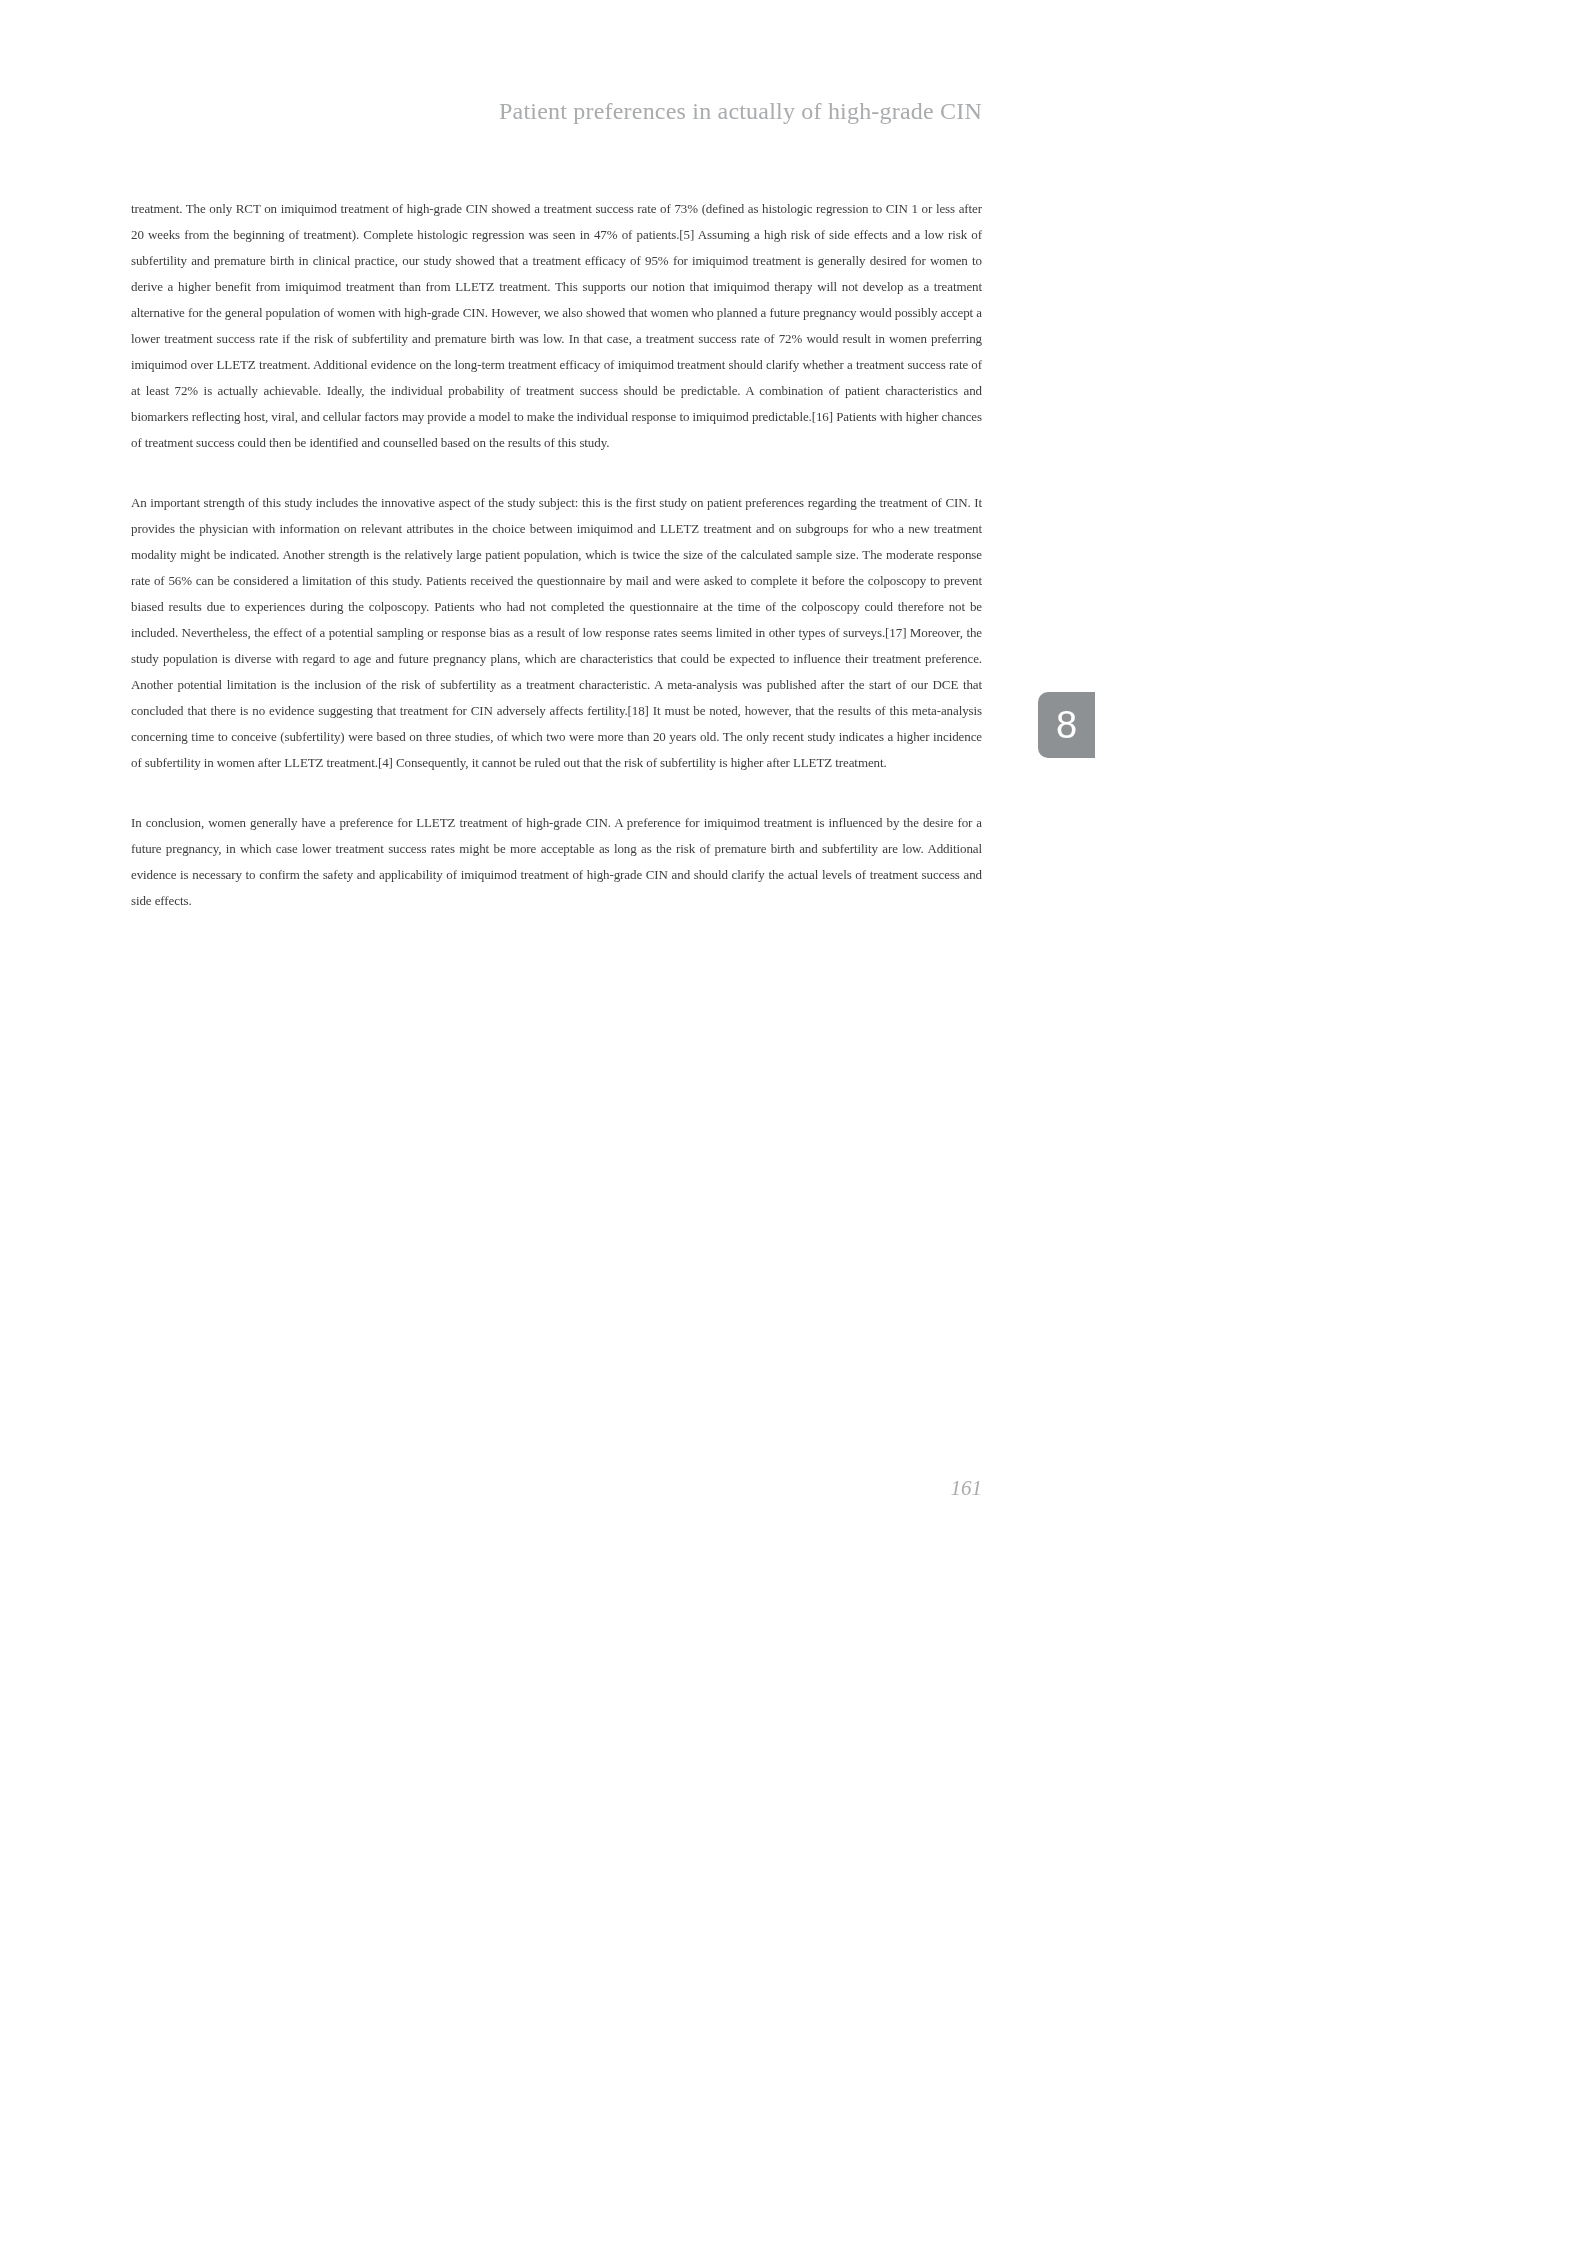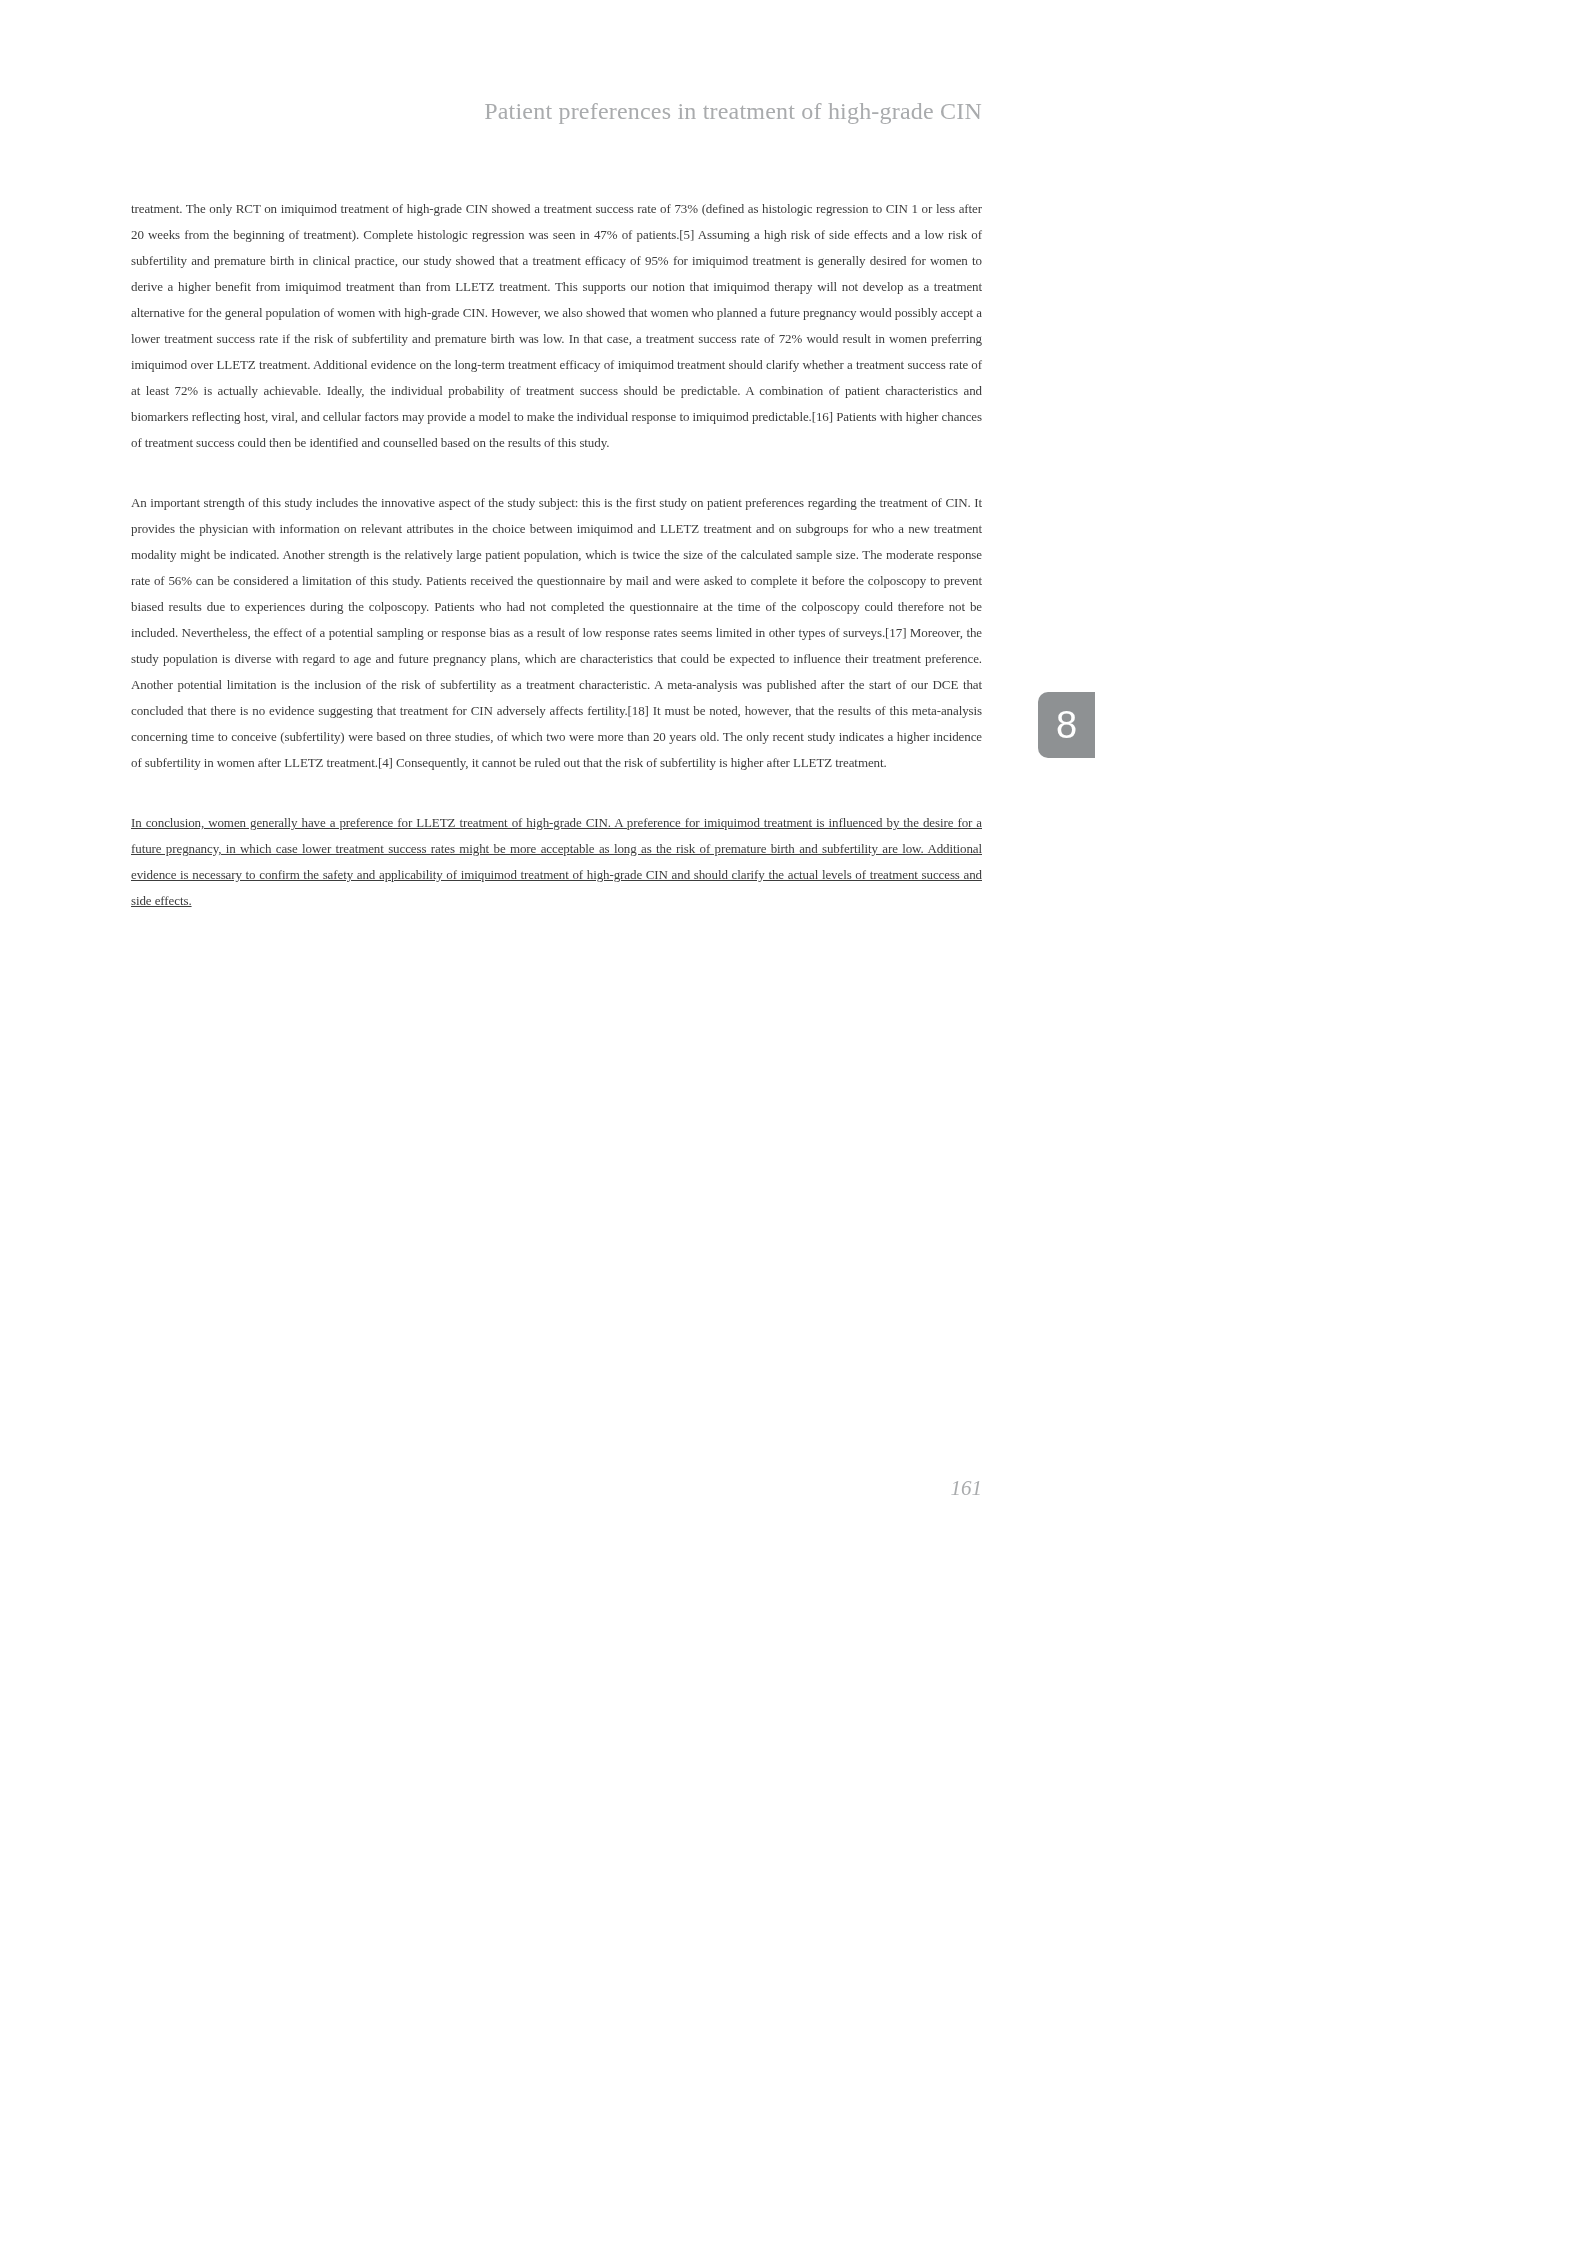--- a/index.html
+++ b/index.html
@@ -33,21 +33,20 @@
     line-height: 26px;
     color: #3c3c3c;
     text-align: justify;
     letter-spacing: -0.1px;
   }
   .body-text p {
     margin: 0 0 34px 0;
   }
   .body-text p:last-child {
     margin-bottom: 0;
-    text-decoration: underline;
   }
   .chapter-tab {
     position: absolute;
     left: 1038px;
     top: 692px;
     width: 57px;
     height: 66px;
     background: #8e9193;
     border-radius: 10px 0 0 10px;
     display: flex;
@@ -65,21 +64,21 @@
     font-size: 21px;
     color: #a9abad;
     font-style: italic;
   }
 </style>
 </head>
 <body>
 
 <div class="page">
 
-  <div class="running-head">Patient preferences in treatment of high-grade CIN</div>
+  <div class="running-head">Patient preferences in actually of high-grade CIN</div>
 
   <div class="body-text">
     <p>treatment. The only RCT on imiquimod treatment of high-grade CIN showed a treatment success rate of 73% (defined as histologic regression to CIN 1 or less after 20 weeks from the beginning of treatment). Complete histologic regression was seen in 47% of patients.[5] Assuming a high risk of side effects and a low risk of subfertility and premature birth in clinical practice, our study showed that a treatment efficacy of 95% for imiquimod treatment is generally desired for women to derive a higher benefit from imiquimod treatment than from LLETZ treatment. This supports our notion that imiquimod therapy will not develop as a treatment alternative for the general population of women with high-grade CIN. However, we also showed that women who planned a future pregnancy would possibly accept a lower treatment success rate if the risk of subfertility and premature birth was low. In that case, a treatment success rate of 72% would result in women preferring imiquimod over LLETZ treatment. Additional evidence on the long-term treatment efficacy of imiquimod treatment should clarify whether a treatment success rate of at least 72% is actually achievable. Ideally, the individual probability of treatment success should be predictable. A combination of patient characteristics and biomarkers reflecting host, viral, and cellular factors may provide a model to make the individual response to imiquimod predictable.[16] Patients with higher chances of treatment success could then be identified and counselled based on the results of this study.</p>
     <p>An important strength of this study includes the innovative aspect of the study subject: this is the first study on patient preferences regarding the treatment of CIN. It provides the physician with information on relevant attributes in the choice between imiquimod and LLETZ treatment and on subgroups for who a new treatment modality might be indicated. Another strength is the relatively large patient population, which is twice the size of the calculated sample size. The moderate response rate of 56% can be considered a limitation of this study. Patients received the questionnaire by mail and were asked to complete it before the colposcopy to prevent biased results due to experiences during the colposcopy. Patients who had not completed the questionnaire at the time of the colposcopy could therefore not be included. Nevertheless, the effect of a potential sampling or response bias as a result of low response rates seems limited in other types of surveys.[17] Moreover, the study population is diverse with regard to age and future pregnancy plans, which are characteristics that could be expected to influence their treatment preference. Another potential limitation is the inclusion of the risk of subfertility as a treatment characteristic. A meta-analysis was published after the start of our DCE that concluded that there is no evidence suggesting that treatment for CIN adversely affects fertility.[18] It must be noted, however, that the results of this meta-analysis concerning time to conceive (subfertility) were based on three studies, of which two were more than 20 years old. The only recent study indicates a higher incidence of subfertility in women after LLETZ treatment.[4] Consequently, it cannot be ruled out that the risk of subfertility is higher after LLETZ treatment.</p>
     <p>In conclusion, women generally have a preference for LLETZ treatment of high-grade CIN. A preference for imiquimod treatment is influenced by the desire for a future pregnancy, in which case lower treatment success rates might be more acceptable as long as the risk of premature birth and subfertility are low. Additional evidence is necessary to confirm the safety and applicability of imiquimod treatment of high-grade CIN and should clarify the actual levels of treatment success and side effects.</p>
   </div>
 
   <div class="chapter-tab">
     <span>8</span>
   </div>

